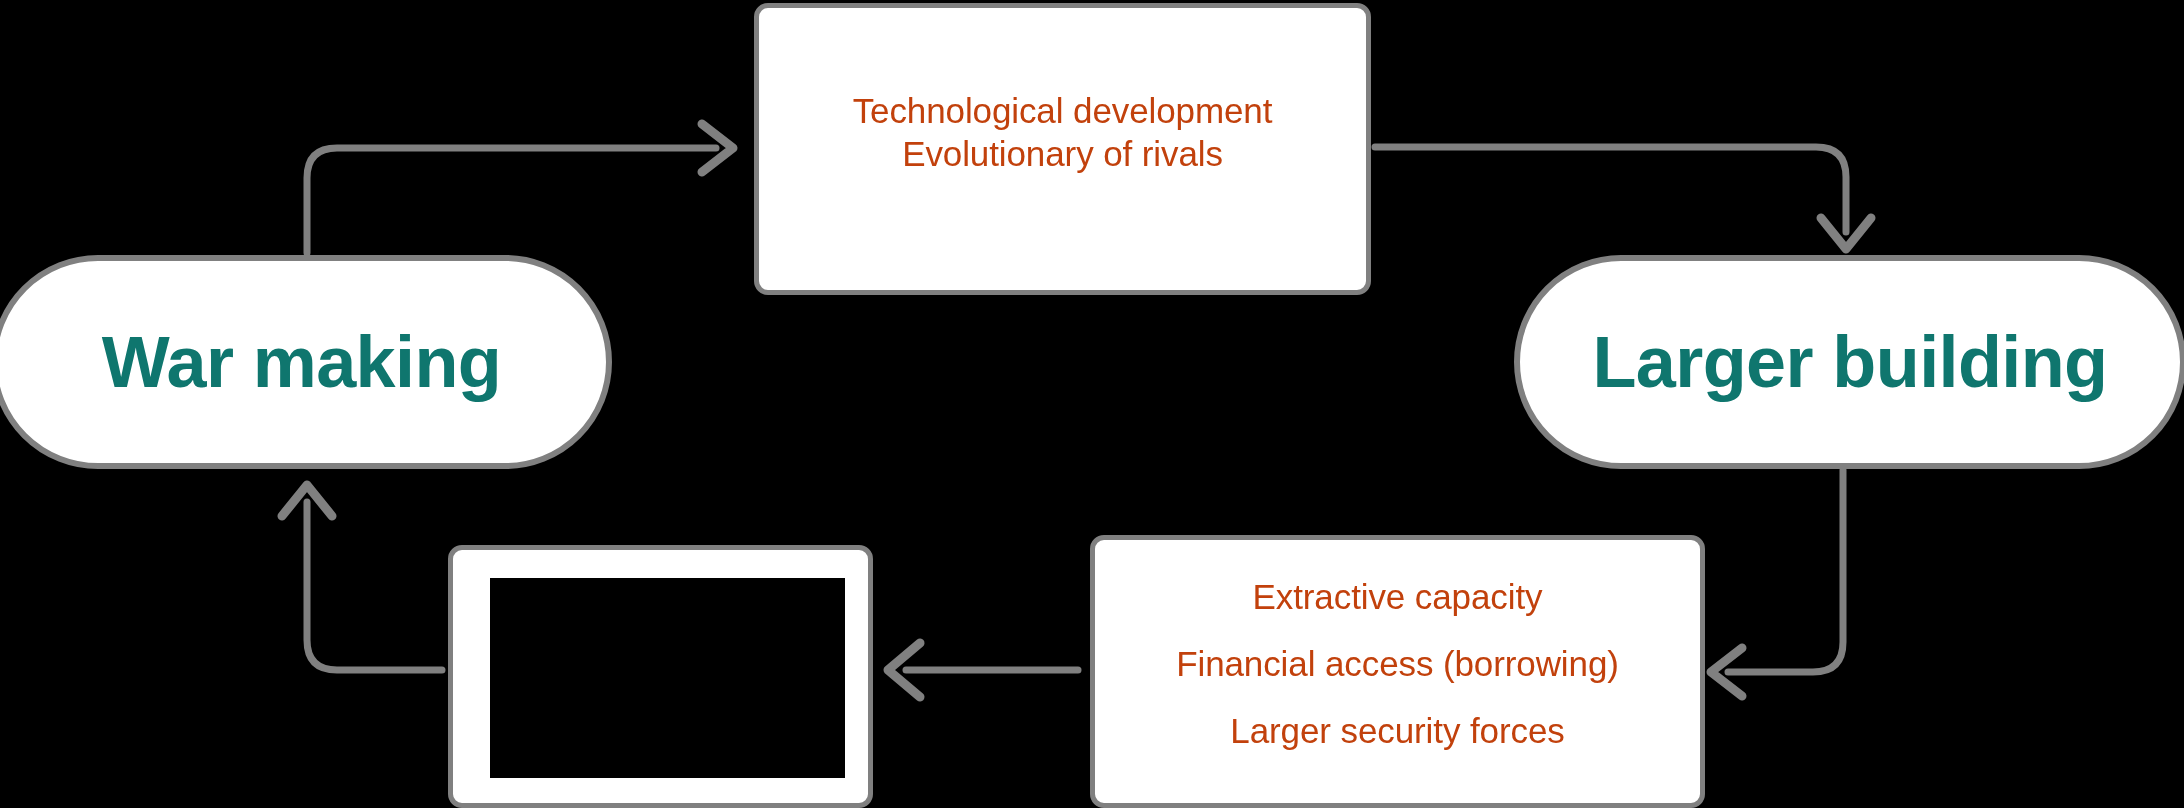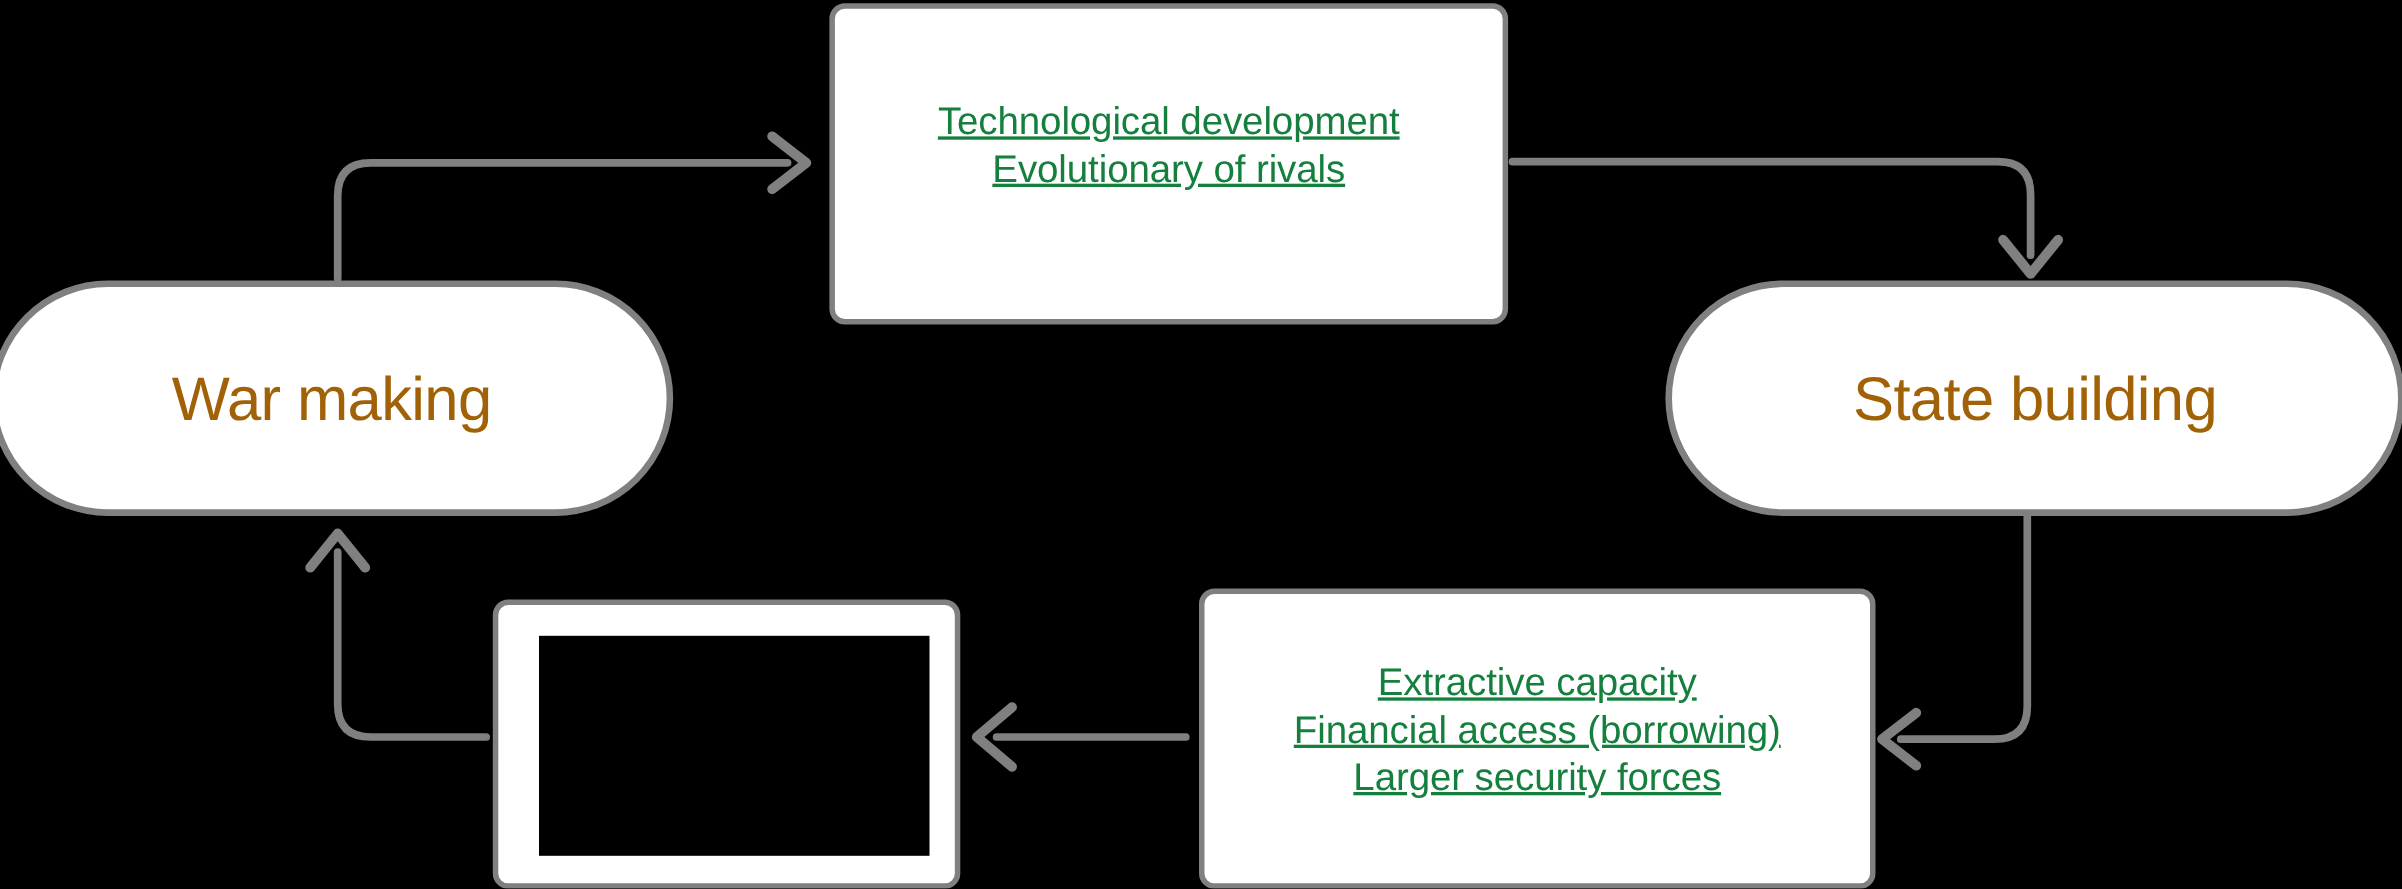--- a/index.html
+++ b/index.html
@@ -33,45 +33,45 @@
     border: 5px solid #808080;
     border-radius: 14px;
     box-sizing: border-box;
     display: flex;
     flex-direction: column;
     align-items: center;
     justify-content: center;
     z-index: 3;
   }
   .detail-line {
-    color: #15803d;
+    color: #c2410c;
     font-size: 35px;
     line-height: 43px;
     white-space: nowrap;
     text-align: center;
     letter-spacing: -0.1px;
-    text-decoration: underline;
   }
 
   #box-tech {
     left: 754px;
     top: 3px;
     width: 617px;
     height: 292px;
     padding-bottom: 34px;
   }
   #box-extract {
     left: 1090px;
     top: 535px;
     width: 615px;
     height: 273px;
     border-bottom-left-radius: 14px;
     border-bottom-right-radius: 14px;
     padding-top: 14px;
     padding-bottom: 30px;
+    gap: 24px;
   }
 
   
   #box-redacted {
     position: absolute;
     left: 448px;
     top: 545px;
     width: 425px;
     height: 263px;
     background: #ffffff;
@@ -95,23 +95,23 @@
     background: #ffffff;
     border: 6px solid #808080;
     border-radius: 110px;
     box-sizing: border-box;
     display: flex;
     align-items: center;
     justify-content: center;
     z-index: 3;
   }
   .pill-label {
-    color: #a16207;
-    font-size: 56px;
-    font-weight: normal;
+    color: #0f766e;
+    font-size: 72px;
+    font-weight: bold;
     white-space: nowrap;
     letter-spacing: -0.6px;
   }
   #pill-war {
     left: -9px;
     top: 255px;
     width: 621px;
     height: 214px;
   }
   #pill-state {
@@ -152,21 +152,21 @@
       <path d="M 442 670 L 337 670 Q 307 670 307 640 L 307 502" stroke="#808080" stroke-width="7" fill="none" stroke-linecap="round"></path>
       <path d="M 282 516 L 307 485 L 332 516" stroke="#808080" stroke-width="9" fill="none" stroke-linecap="round" stroke-linejoin="round"></path>
     </g>
   </svg>
 
   <div class="pill" id="pill-war">
     <span class="pill-label">War making</span>
   </div>
 
   <div class="pill" id="pill-state">
-    <span class="pill-label">State building</span>
+    <span class="pill-label">Larger building</span>
   </div>
 
   <div class="detail-box" id="box-tech">
     <div class="detail-line">Technological development</div>
     <div class="detail-line">Evolutionary of rivals</div>
   </div>
 
   <div class="detail-box" id="box-extract">
     <div class="detail-line">Extractive capacity</div>
     <div class="detail-line">Financial access (borrowing)</div>

